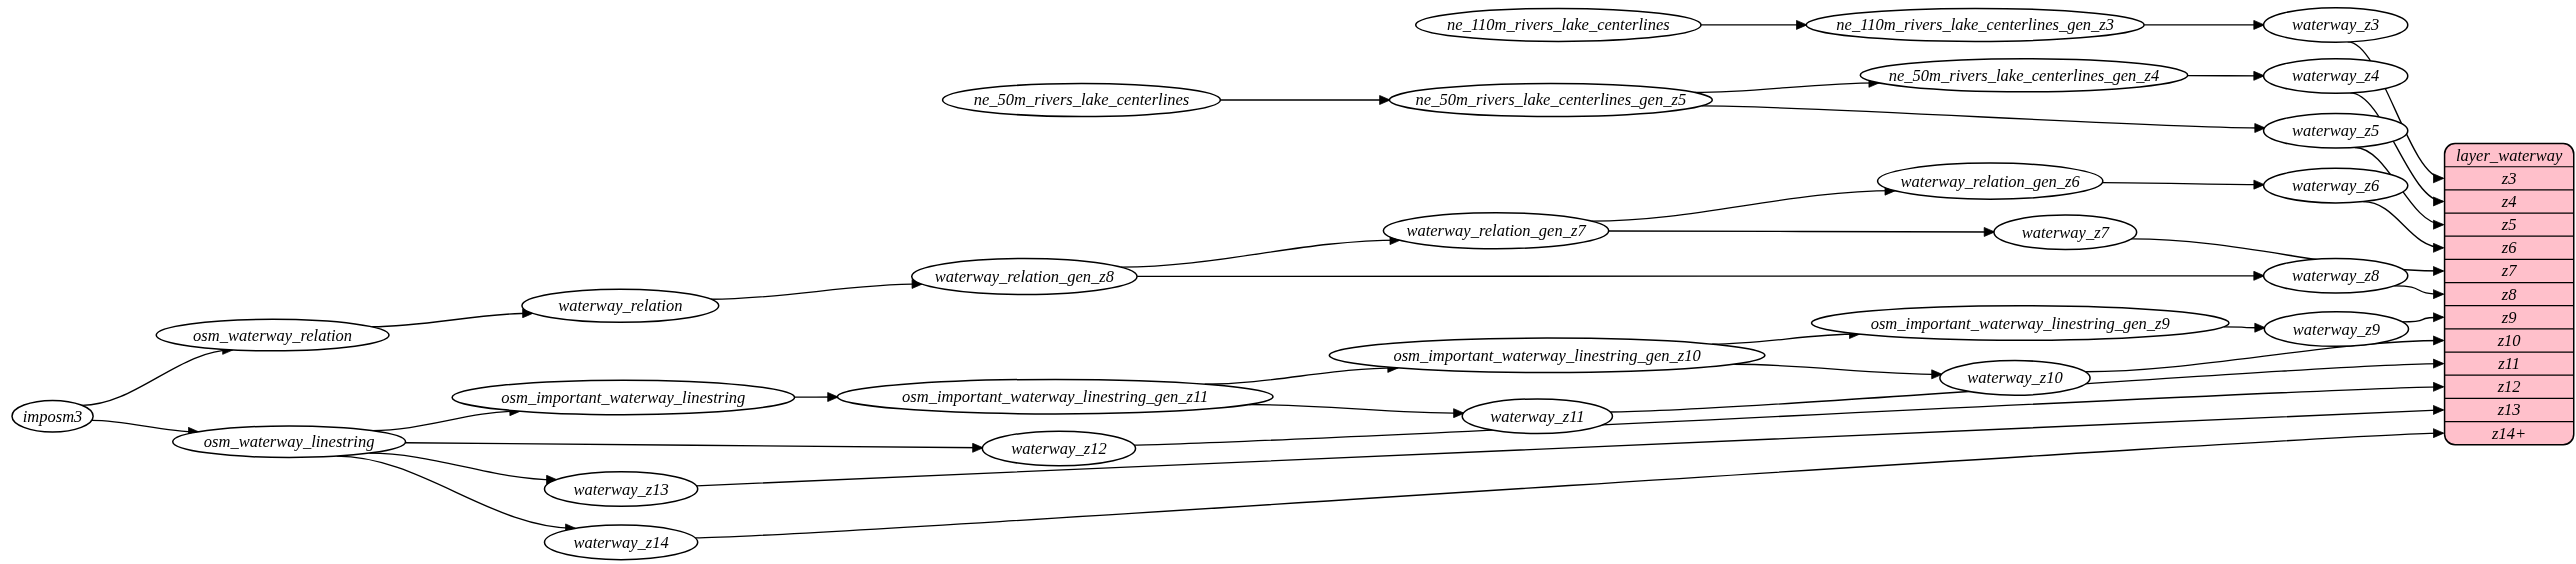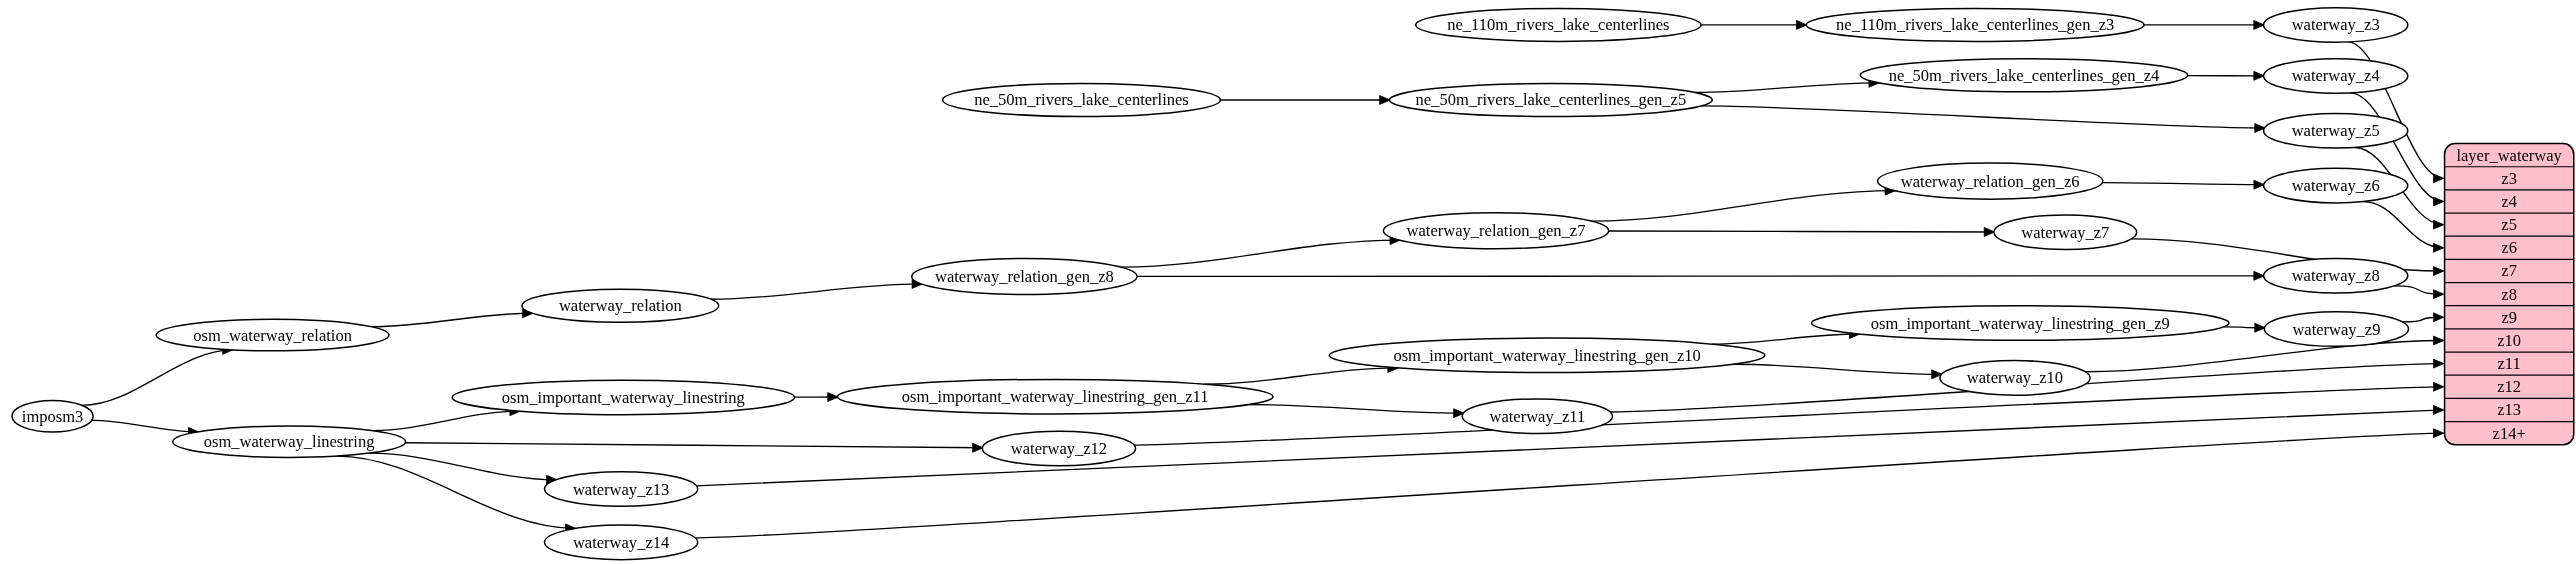--- a/index.html
+++ b/index.html
@@ -6,20 +6,21 @@
     margin: 0;
     padding: 0;
     background: #ffffff;
   }
   .canvas {
     position: relative;
     width: 2576px;
     height: 565px;
     background: #ffffff;
     font-family: "Liberation Serif", "DejaVu Serif", serif;
+    font-style: italic;
   }
   svg text {
     font-family: "Liberation Serif", "DejaVu Serif", serif;
     font-size: 22px;
     fill: #000000;
   }
   svg ellipse {
     fill: #ffffff;
     stroke: #000000;
     stroke-width: 2;

